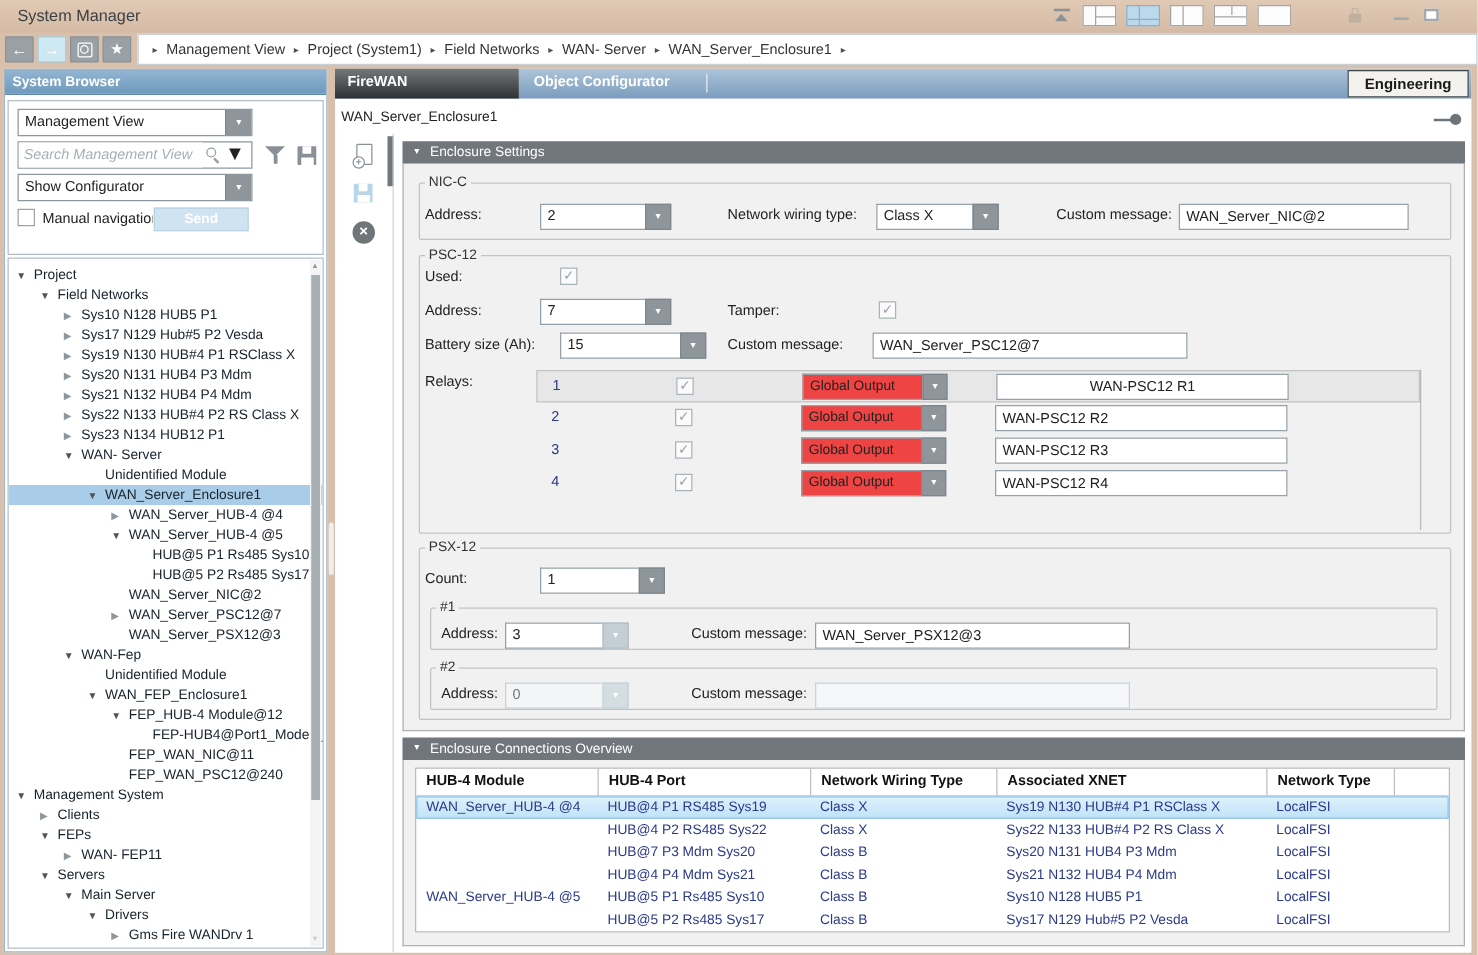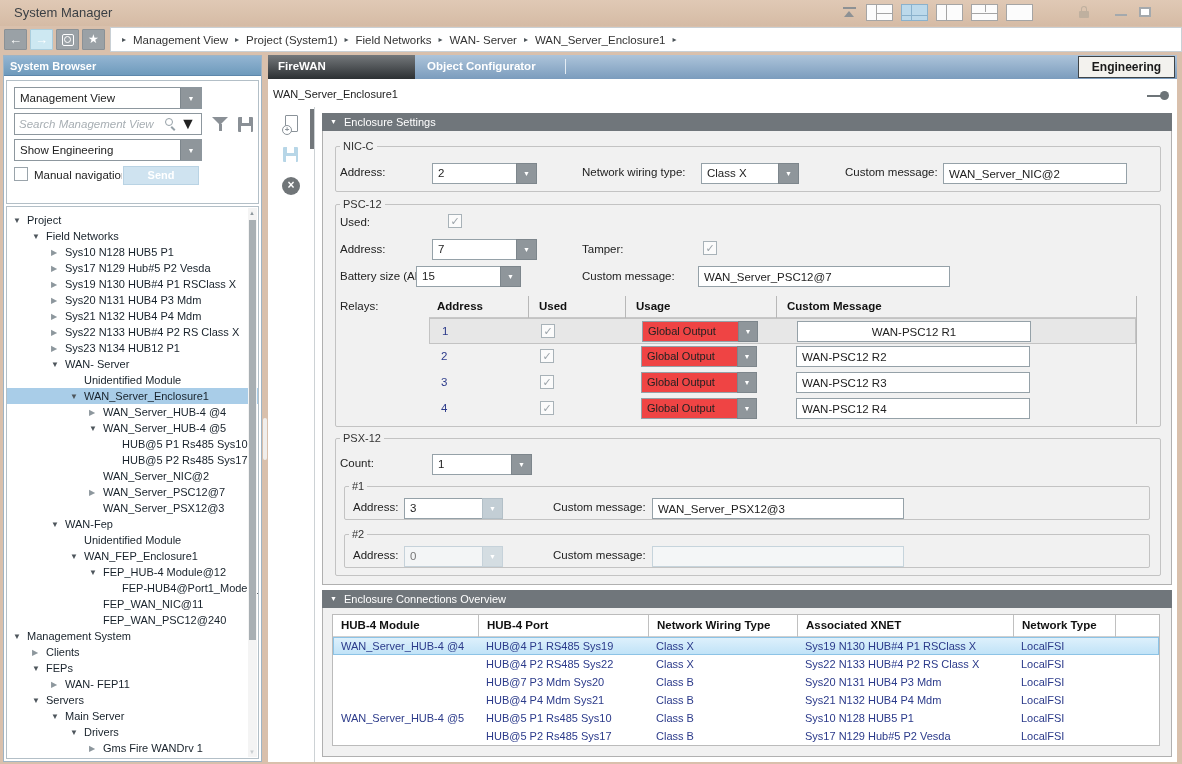--- a/index.html
+++ b/index.html
@@ -212,21 +212,21 @@
     </div>
     <span class="funnel-ic" style="left:205px;top:36px">
         <span class="cone"></span>
         <span class="stem"></span>
       </span>
     <span class="floppy" style="left:231px;top:36px">
         <span class="shut"></span>
         <span class="lab"></span>
       </span>
     <div class="combo" style="left:7px;top:58px;width:188px">
-      <span class="val">Show Engineering</span>
+      <span class="val">Show Configurator</span>
       <span class="dbtn">▼</span>
     </div>
     <span class="cbx-free" style="left:7px;top:86px"></span>
     <span class="mn-label" style="left:27px;top:88px">Manual navigation</span>
     <span class="send-btn" style="left:116px;top:85px">Send</span>
   </div>
   <div class="sb-tree">
     <div style="padding-top:5px" id="tree-root">
         <div class="trow" style="padding-left: 6px;">
           <span class="tarrow expanded">▼</span>
@@ -435,29 +435,28 @@
           <span class="flabel" style="left:4px;top:6px">Used:</span>
           <span class="cbx" style="left:112px;top:4px">✓</span>
           <span class="flabel" style="left:4px;top:33px">Address:</span>
           <span class="dd" style="left:96px;top:29px;width:105px">
             <span class="ddv">7</span>
             <span class="ddb">▼</span>
           </span>
           <span class="flabel" style="left:246px;top:33px">Tamper:</span>
           <span class="cbx" style="left:367px;top:31px">✓</span>
           <span class="flabel" style="left:4px;top:60px">Battery size (Ah):</span>
-          <span class="dd" style="left:80px;top:56px;width:105px">
+          <span class="dd" style="left:112px;top:56px;width:117px">
             <span class="ddv">15</span>
             <span class="ddb">▼</span>
           </span>
           <span class="flabel" style="left:246px;top:60px">Custom message:</span>
           <input class="ti" style="left: 362px; top: 56px; width: 252px;" value="WAN_Server_PSC12@7">
           <span class="flabel" style="left:4px;top:90px">Relays:</span>
           <div class="relays-table" id="relays-root">
-              <div class="rt-head"><span class="rt-hcell" style="width: 99px;">Address</span><span class="rt-hcell" style="width: 97px;">Used</span><span class="rt-hcell" style="width: 151px;">Usage</span><span class="rt-hcell" style="width: 349px;">Custom Message</span><span class="rt-hcell" style="width: 12px;"></span></div>
               <div class="rt-row rsel">
                 <span class="rt-addr" style="left: 12px;">1</span>
                 <span class="cbx" style="left: 111px; top: 5px;">✓</span>
                 <span class="dd2" style="left: 212px;">
                   <span class="ddv2">Global Output</span>
                   <span class="ddb2">▼</span>
                 </span>
                 <input class="rin" value="WAN-PSC12 R1" style="left: 367px; text-align: center;">
               </div>
               <div class="rt-row">

